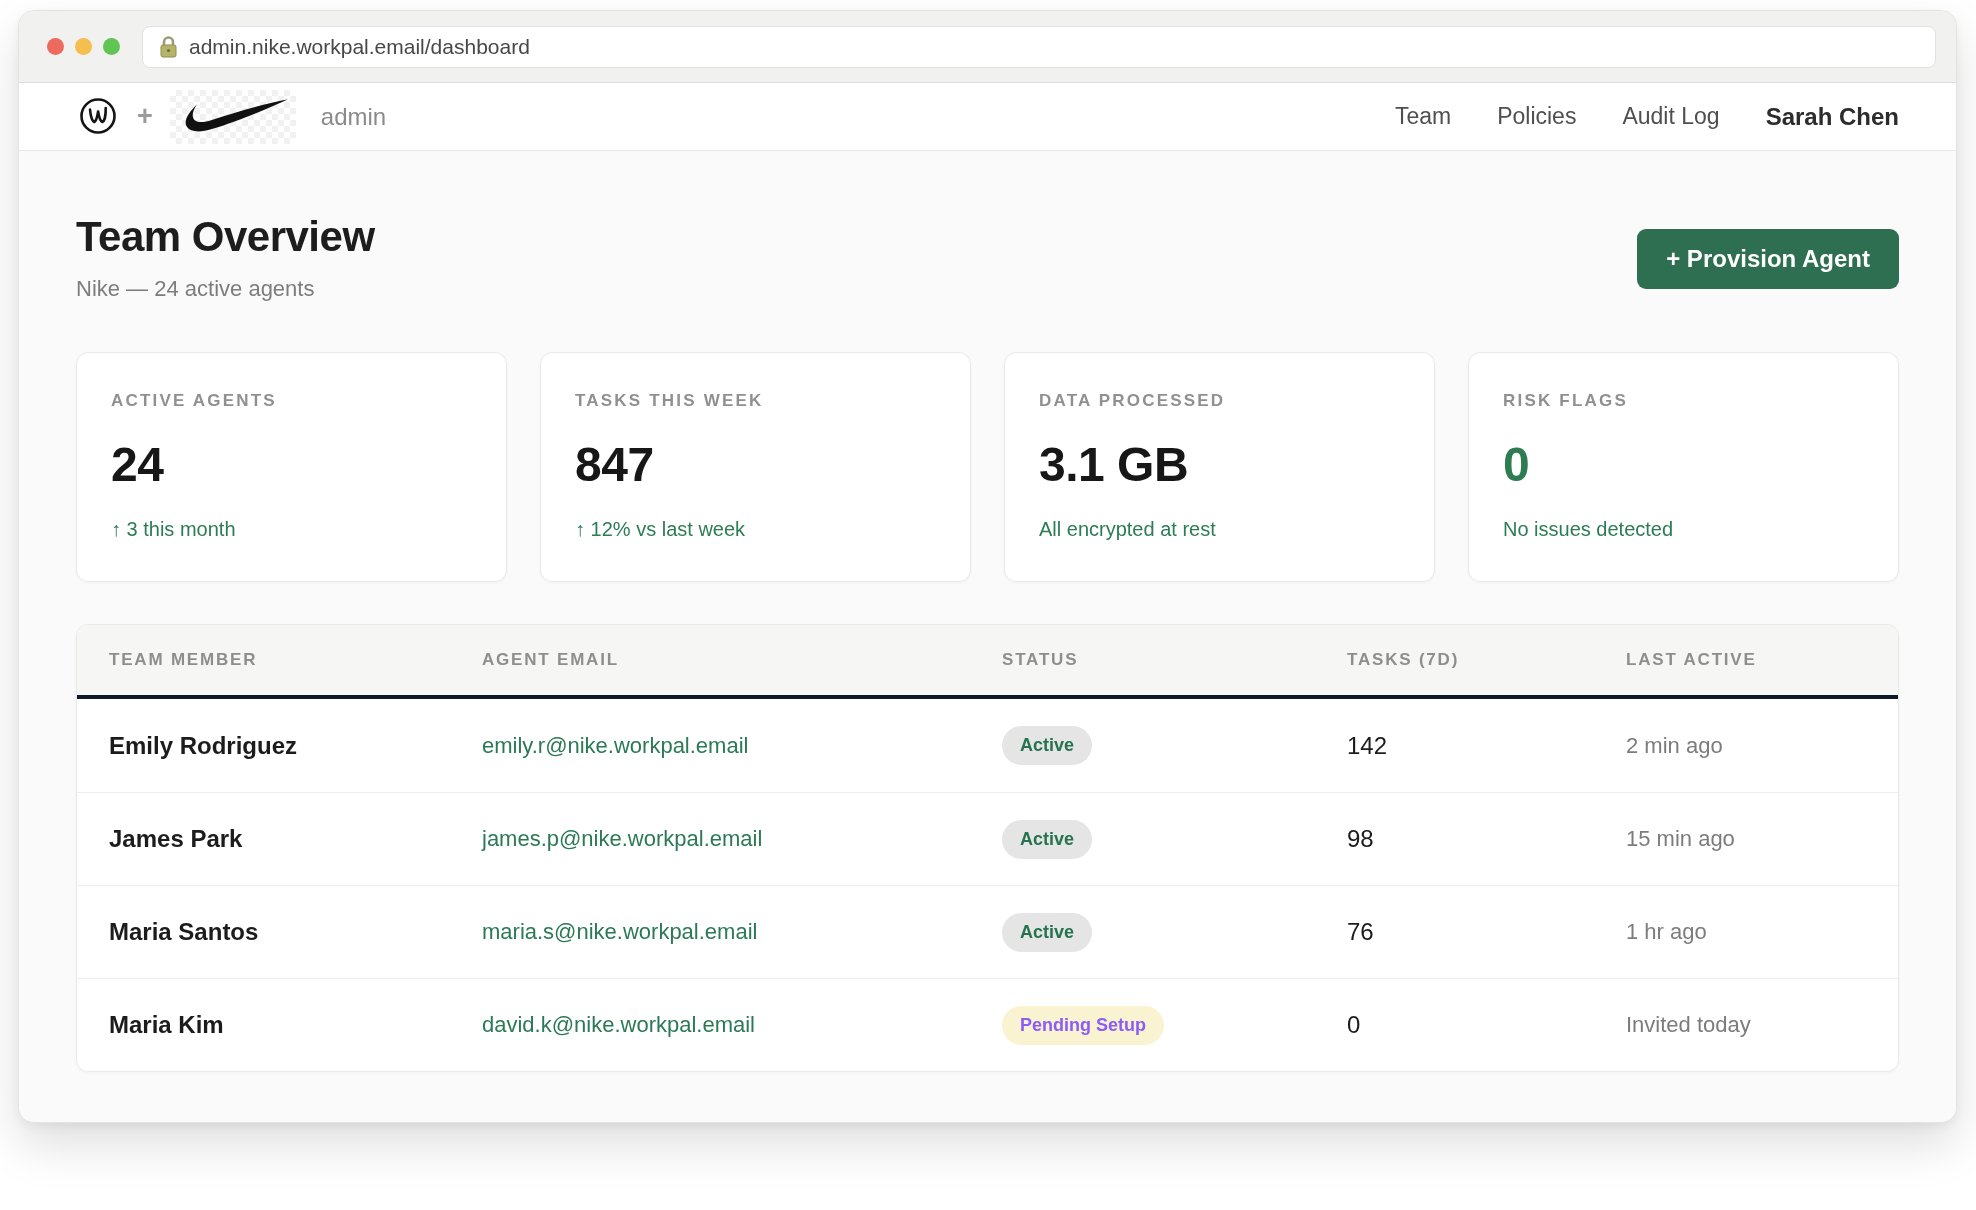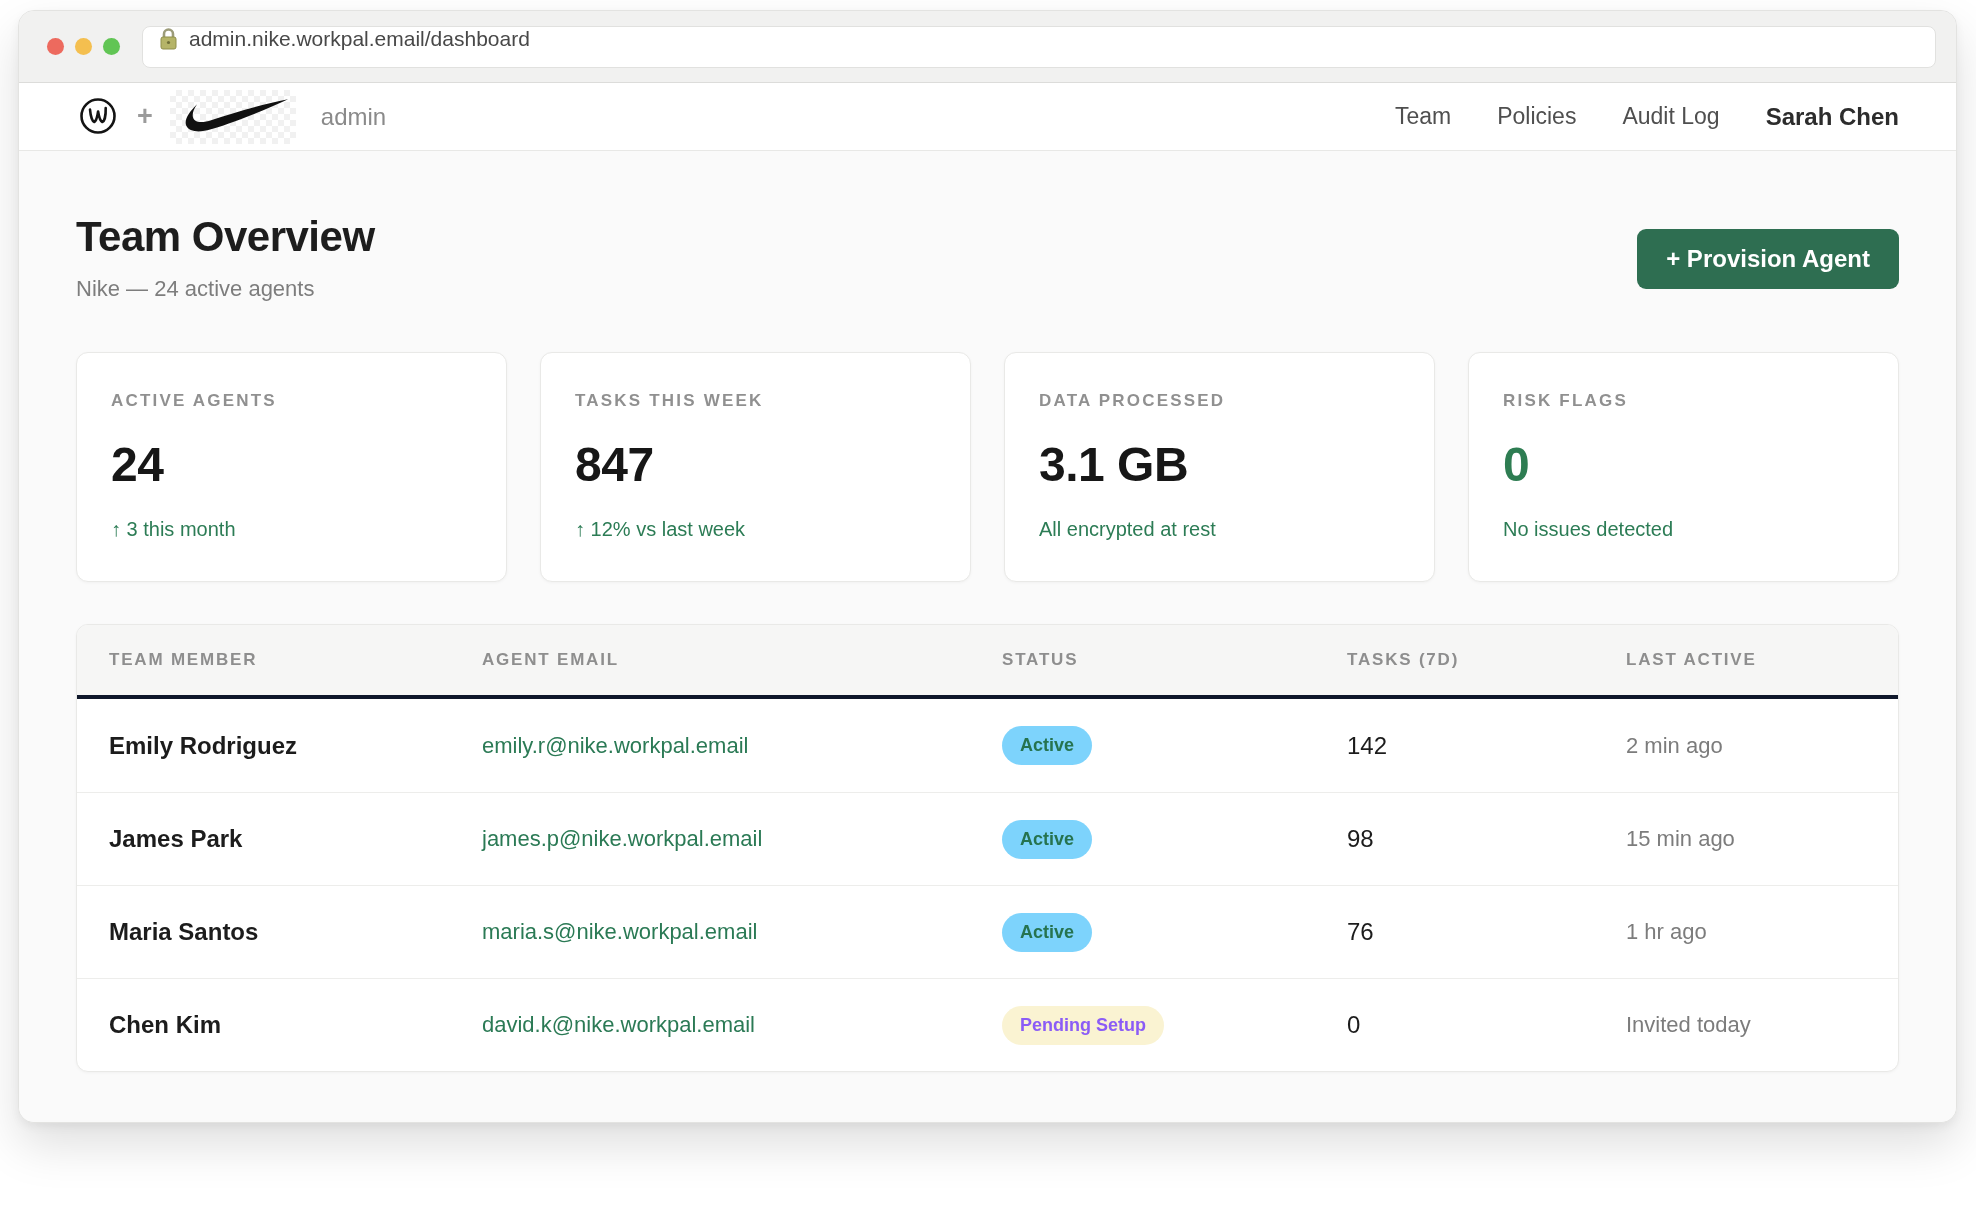--- a/index.html
+++ b/index.html
@@ -29,21 +29,21 @@
     padding:0 20px 0 28px; gap:22px;
   }
   .lights { display:flex; gap:11px; flex:0 0 auto; }
   .light { width:17px; height:17px; border-radius:50%; }
   .light.red    { background:#ed6a5e; }
   .light.yellow { background:#f4bf4f; }
   .light.green  { background:#61c554; }
   .url-bar {
     flex:1; height:42px; background:#fff;
     border:1px solid #e1e1df; border-radius:8px;
-    display:flex; align-items:flex-start; gap:11px;
+    display:flex; align-items:center; gap:11px;
     padding:0 16px;
     font-size:21px; color:#484848;
   }
   .lock-svg { display:block; }
 
   
   .app-header {
     height:68px; background:#ffffff;
     border-bottom:1px solid #e8e8e6;
     display:flex; align-items:center; justify-content:space-between;
@@ -103,21 +103,21 @@
   }
   .th { font-size:17px; font-weight:600; color:#8e8e8e; letter-spacing:1.8px; }
   .trow { height:93px; }
   .trow + .trow { border-top:1px solid #ededeb; }
   .cell-name  { font-size:24px; font-weight:700; color:#1c1c1c; }
   .cell-email { font-size:22px; color:#2b7a55; cursor:pointer; }
   .badge {
     display:inline-block; font-size:18px; font-weight:700;
     padding:9px 18px; border-radius:999px;
   }
-  .badge--active  { background:#7dd3fc; color:#26734f; }
+  .badge--active  { background:#e5e5e5; color:#26734f; }
   .badge--pending { background:#faf3d2; color:#8b5cf6; }
   .cell-tasks { font-size:24px; color:#1c1c1c; }
   .cell-last  { font-size:22px; color:#7c7c7c; }
 </style>
 </head>
 <body>
 
 <div class="window">
 
   <div class="chrome">
@@ -221,21 +221,21 @@
 
   <div class="tgrid trow">
     <span class="cell-name">Maria Santos</span>
     <span class="cell-email">maria.s@nike.workpal.email</span>
     <span><span class="badge badge--active">Active</span></span>
     <span class="cell-tasks">76</span>
     <span class="cell-last">1 hr ago</span>
   </div>
 
   <div class="tgrid trow">
-    <span class="cell-name">Chen Kim</span>
+    <span class="cell-name">Maria Kim</span>
     <span class="cell-email">david.k@nike.workpal.email</span>
     <span><span class="badge badge--pending">Pending Setup</span></span>
     <span class="cell-tasks">0</span>
     <span class="cell-last">Invited today</span>
   </div>
 </div>
     </div>
 
   </div>
 </div>

